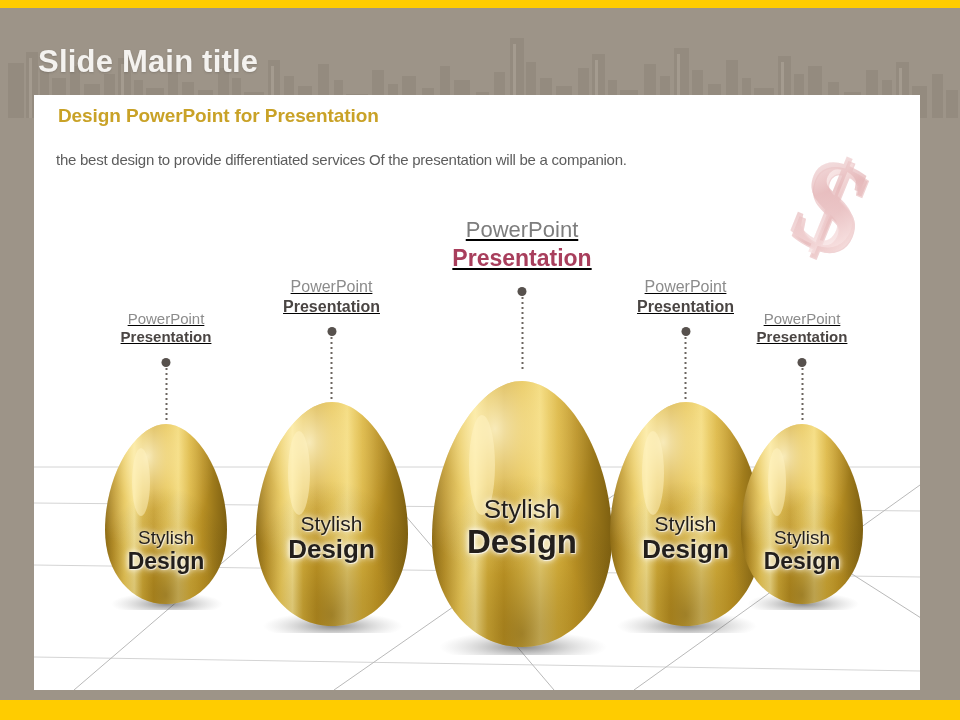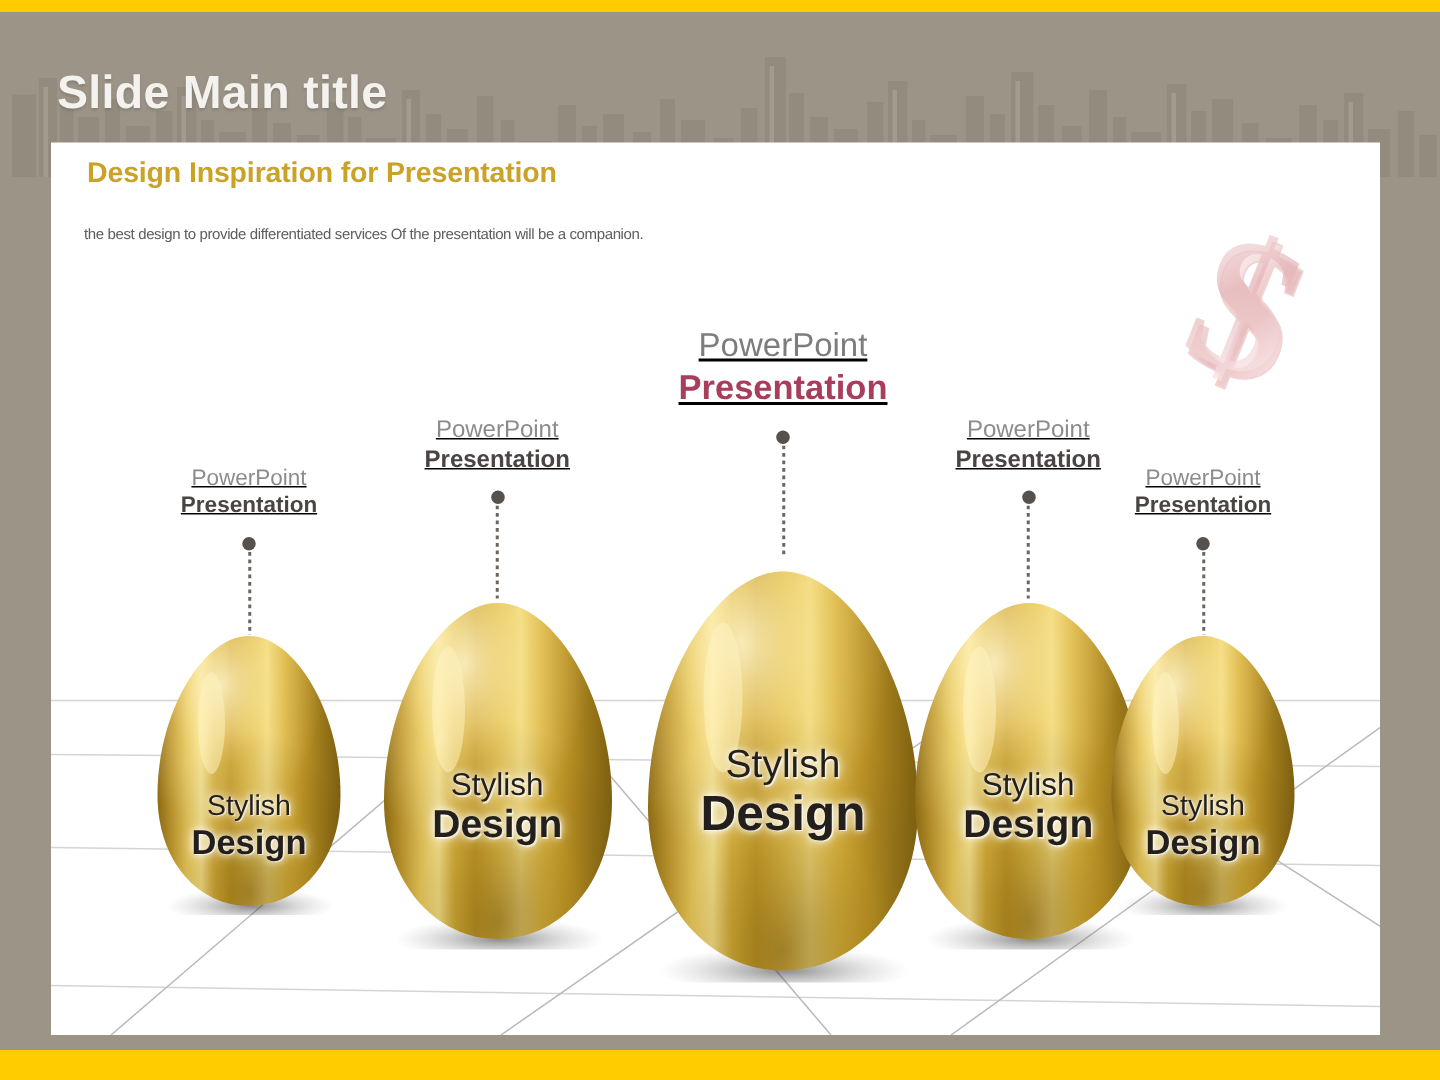--- a/index.html
+++ b/index.html
@@ -39,21 +39,21 @@
     position:absolute; left:34px; top:95px; width:886px; height:595px;
     background:#ffffff; overflow:hidden; z-index:10;
   }
 
   .panel-heading {
     position:absolute; left:24px; top:10px;
     font-size:19px; font-weight:bold; color:#c9a227; letter-spacing:-.1px;
   }
   .panel-sub {
     position:absolute; left:22px; top:56px; width:800px;
-    font-size:10px; color:#5d5d5d; letter-spacing:-.25px; white-space:nowrap;
+    font-size:15px; color:#5d5d5d; letter-spacing:-.25px; white-space:nowrap;
   }
 
   
   .floor { position:absolute; left:0; top:330px; width:886px; height:265px; }
 
   
   .dollar { position:absolute; right:16px; top:45px; width:140px; height:130px; }
 
   
   .stage { position:absolute; left:0; top:0; width:886px; height:595px; }
@@ -176,21 +176,21 @@
       <rect x="781" y="54" width="3" height="56"></rect>
         <rect x="899" y="60" width="3" height="50"></rect>
     </g>
   </svg>
 </div>
 
 <div class="slide-title">Slide Main title</div>
 
 <div class="panel">
 
-  <div class="panel-heading">Design Inspiration for Presentation</div>
+  <div class="panel-heading">Design PowerPoint for Presentation</div>
   <div class="panel-sub">the best design to provide differentiated services Of the presentation will be a companion.</div>
 
   <svg class="floor" viewBox="0 0 886 265" preserveAspectRatio="none">
     <g stroke="#d4d4d4" stroke-width="1" fill="none">
       <line x1="0" y1="42" x2="886" y2="42"></line>
       <line x1="0" y1="78" x2="886" y2="86"></line>
       <line x1="0" y1="140" x2="886" y2="152"></line>
       <line x1="0" y1="232" x2="886" y2="246"></line>
     </g>
     <g stroke="#b9b9b9" stroke-width="1" fill="none">

